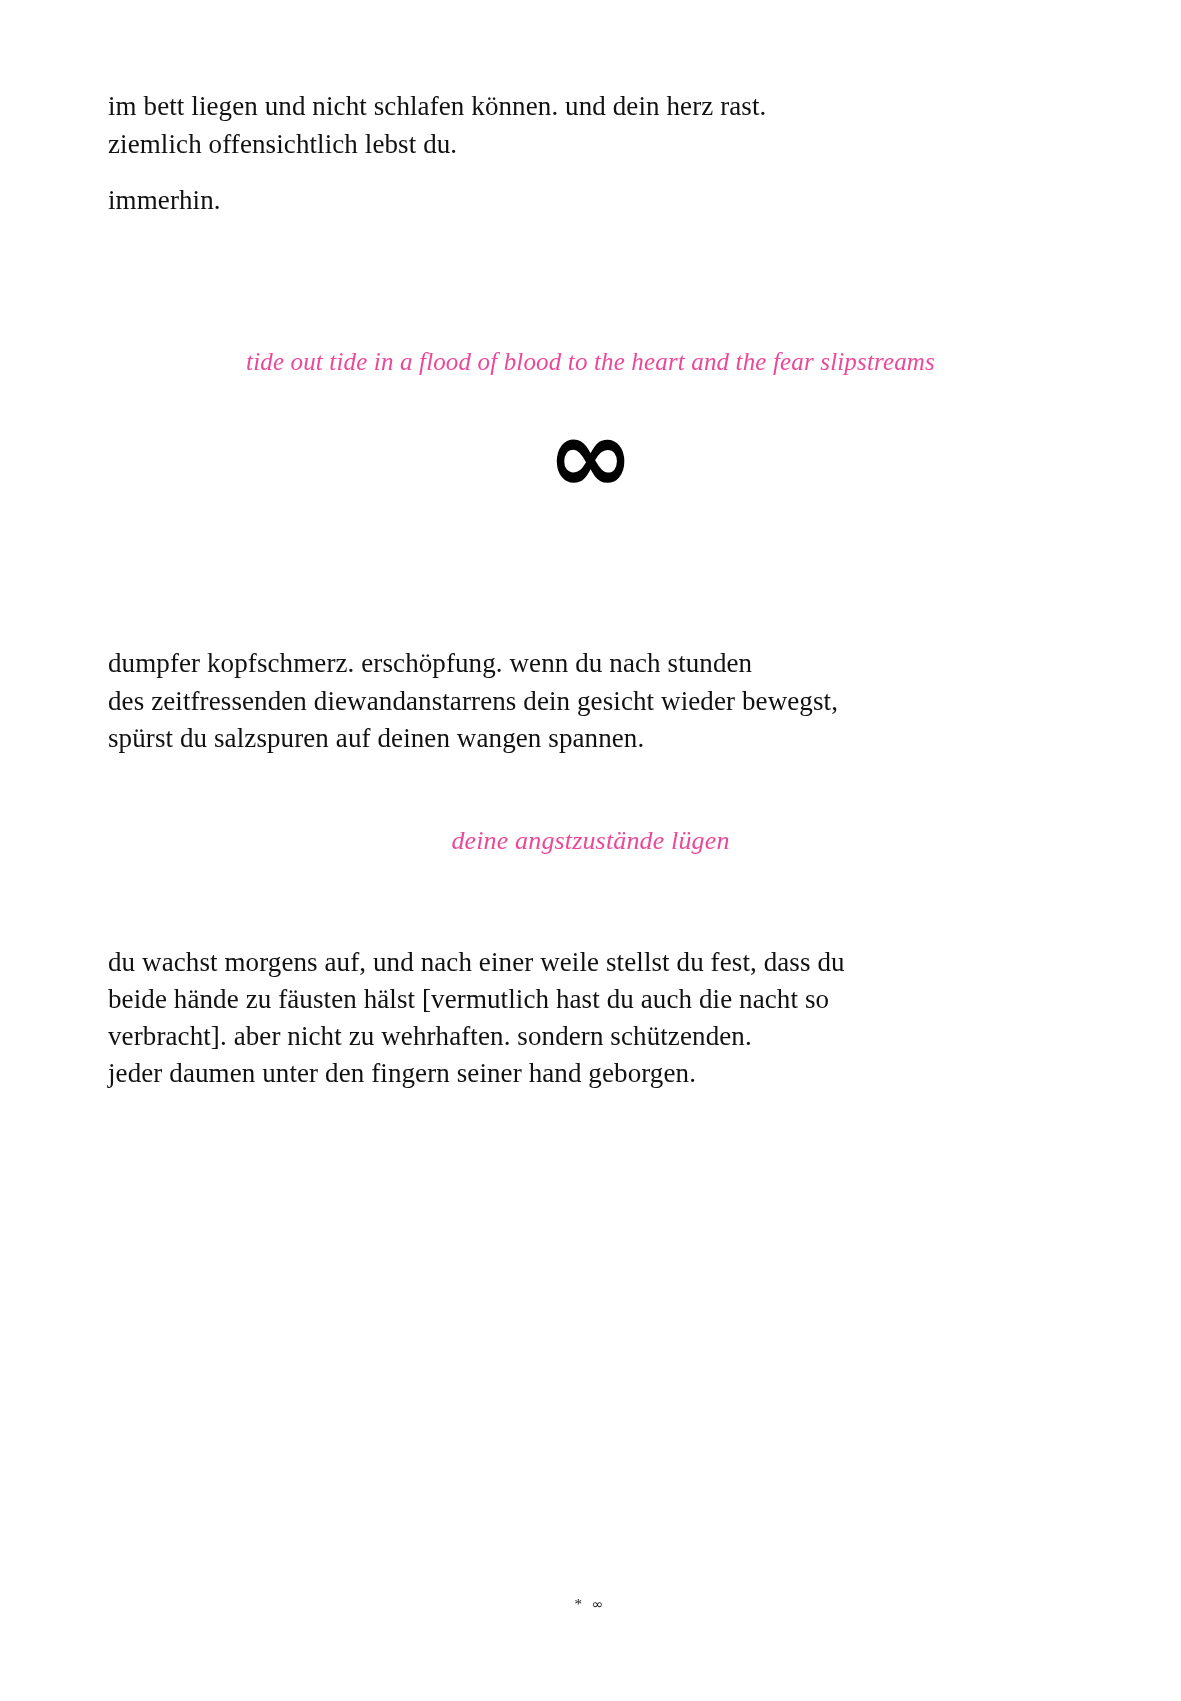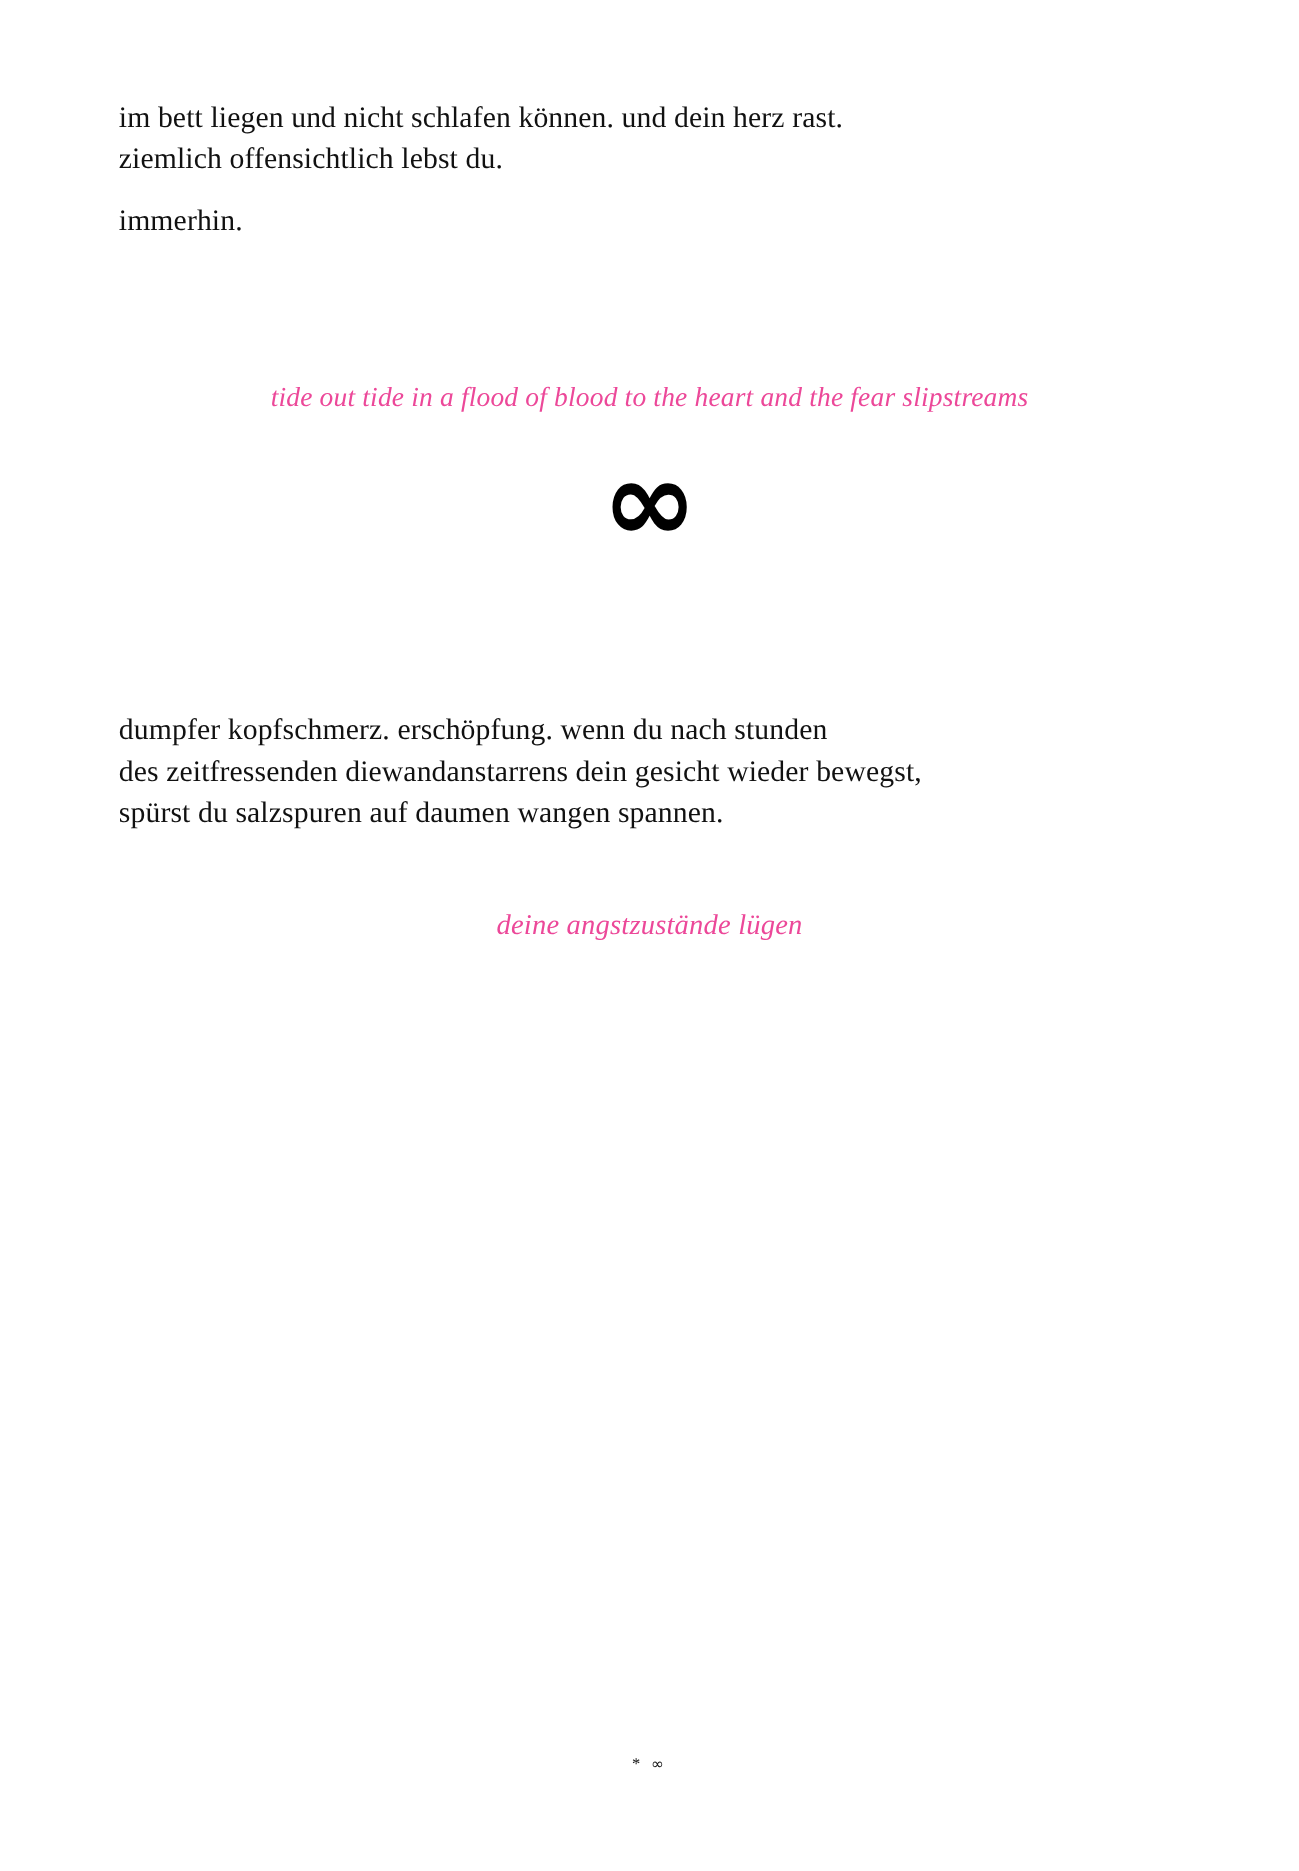--- a/index.html
+++ b/index.html
@@ -120,23 +120,27 @@
 ziemlich offensichtlich lebst du.</div>
 
   <div class="refrain refrain-1">tide out tide in a flood of blood to the heart and the fear slipstreams</div>
 
   <div class="glyph-wrap">
     <span class="glyph-infinity">∞</span>
   </div>
 
   <div class="stanza block-mid">dumpfer kopfschmerz. erschöpfung. wenn du nach stunden
 des zeitfressenden diewandanstarrens dein gesicht wieder bewegst,
-spürst du salzspuren auf daumen wangen spannen.</div>
+spürst du salzspuren auf deinen wangen spannen.</div>
 
   <div class="refrain refrain-2">deine angstzustände lügen</div>
 
+  <div class="stanza block-last">du wachst morgens auf, und nach einer weile stellst du fest, dass du
+beide hände zu fäusten hälst [vermutlich hast du auch die nacht so
+verbracht]. aber nicht zu wehrhaften. sondern schützenden.
+jeder daumen unter den fingern seiner hand geborgen.</div>
 
   <div class="footer-mark">
     <span class="star">*</span>
     <span class="inf">∞</span>
   </div>
 
 </div>
 
 </body></html>

